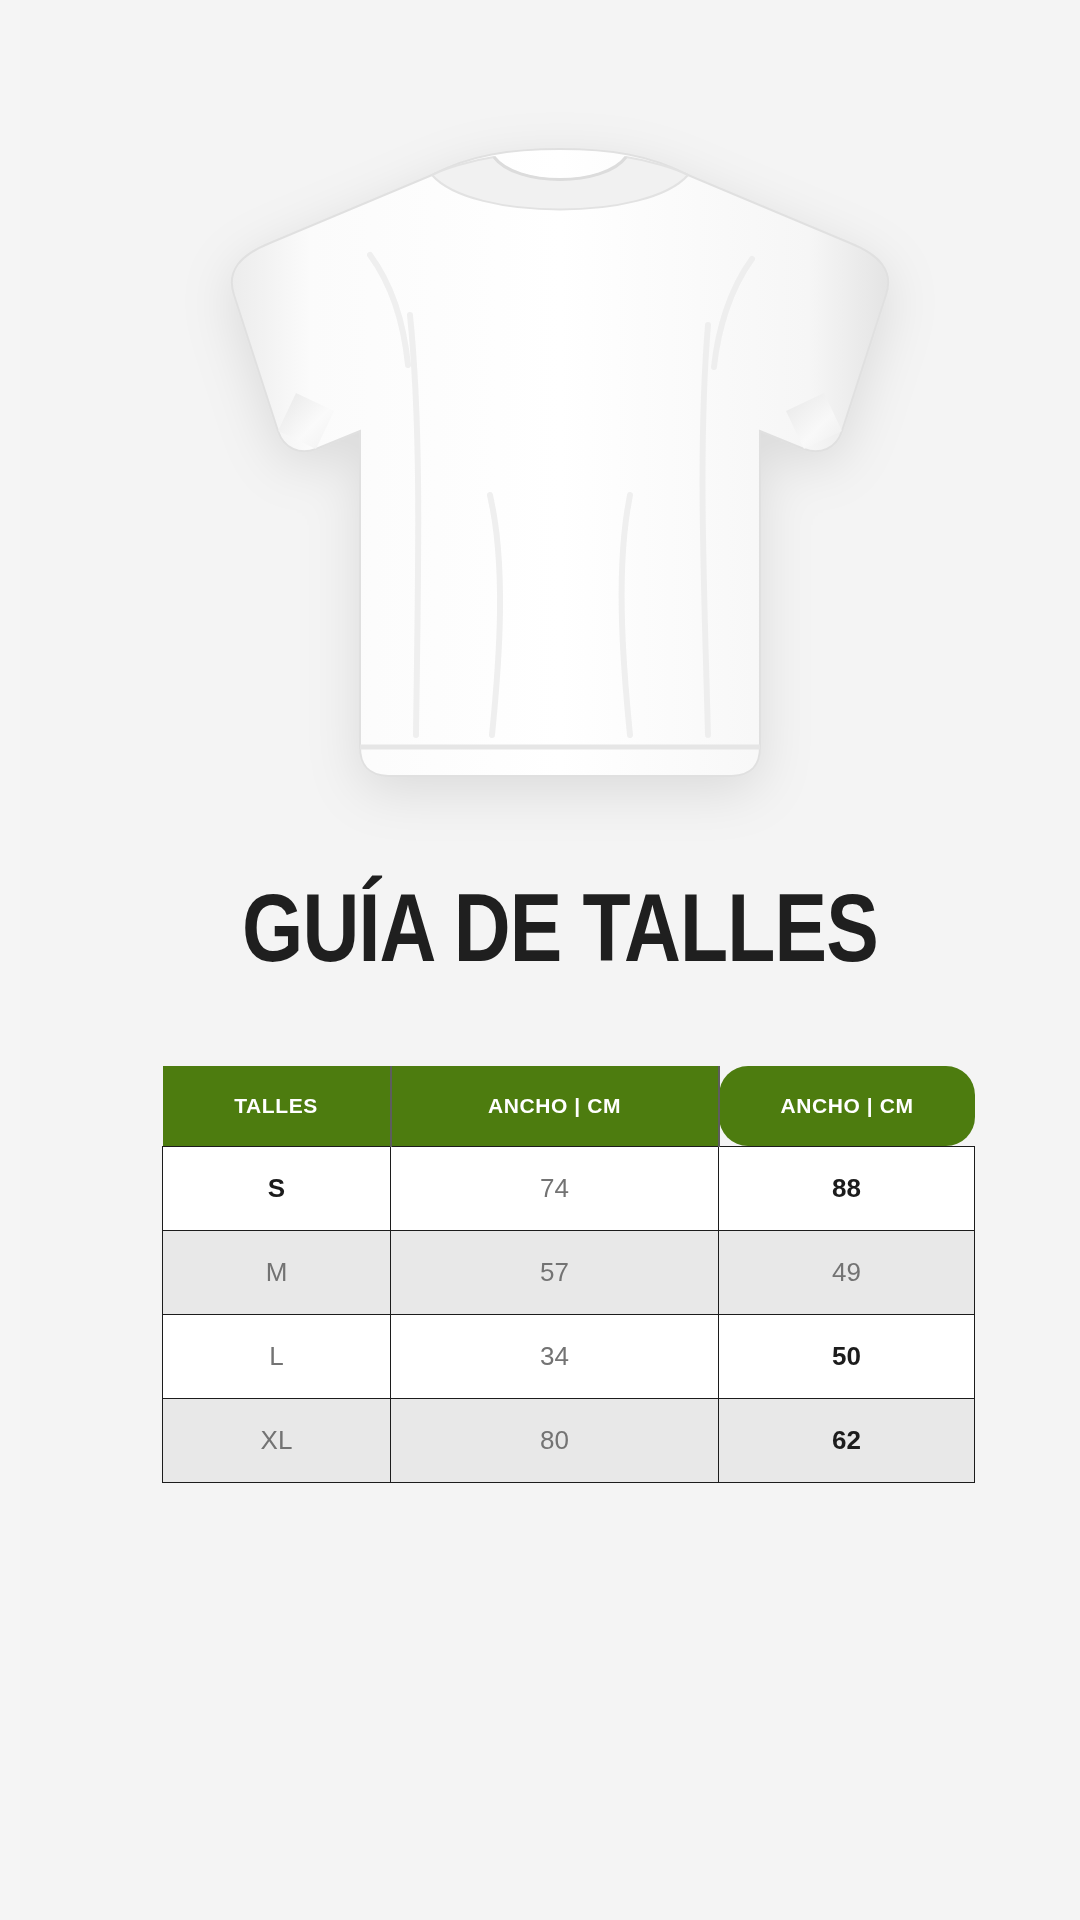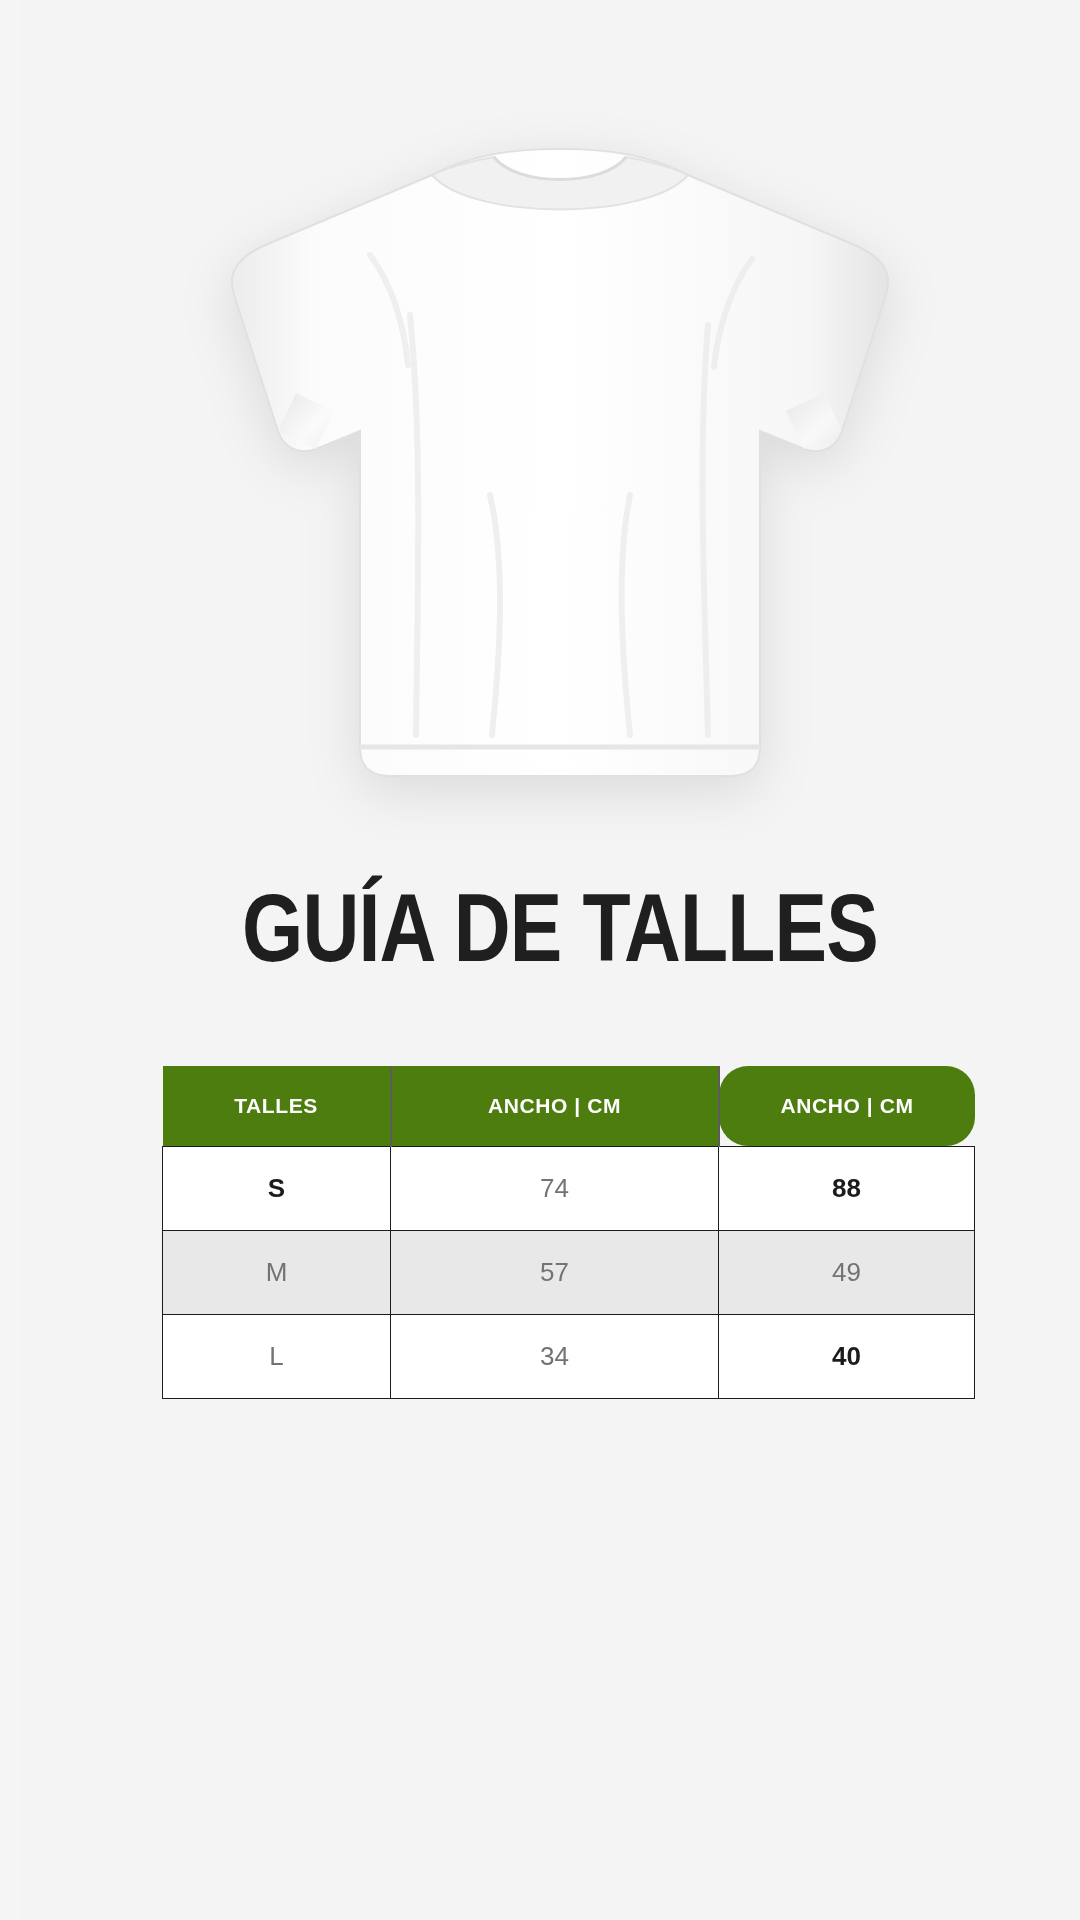--- a/index.html
+++ b/index.html
@@ -191,19 +191,24 @@
           <td class="bold">88</td>
         </tr>
         <tr class="alt">
           <td>M</td>
           <td>57</td>
           <td>49</td>
         </tr>
         <tr>
           <td>L</td>
           <td>34</td>
-          <td class="bold">40</td>
+          <td class="bold">50</td>
+        </tr>
+        <tr class="alt">
+          <td>XL</td>
+          <td>80</td>
+          <td class="bold">62</td>
         </tr>
       </tbody>
     </table>
   </div>
 
 </div>
 
 </body></html>

